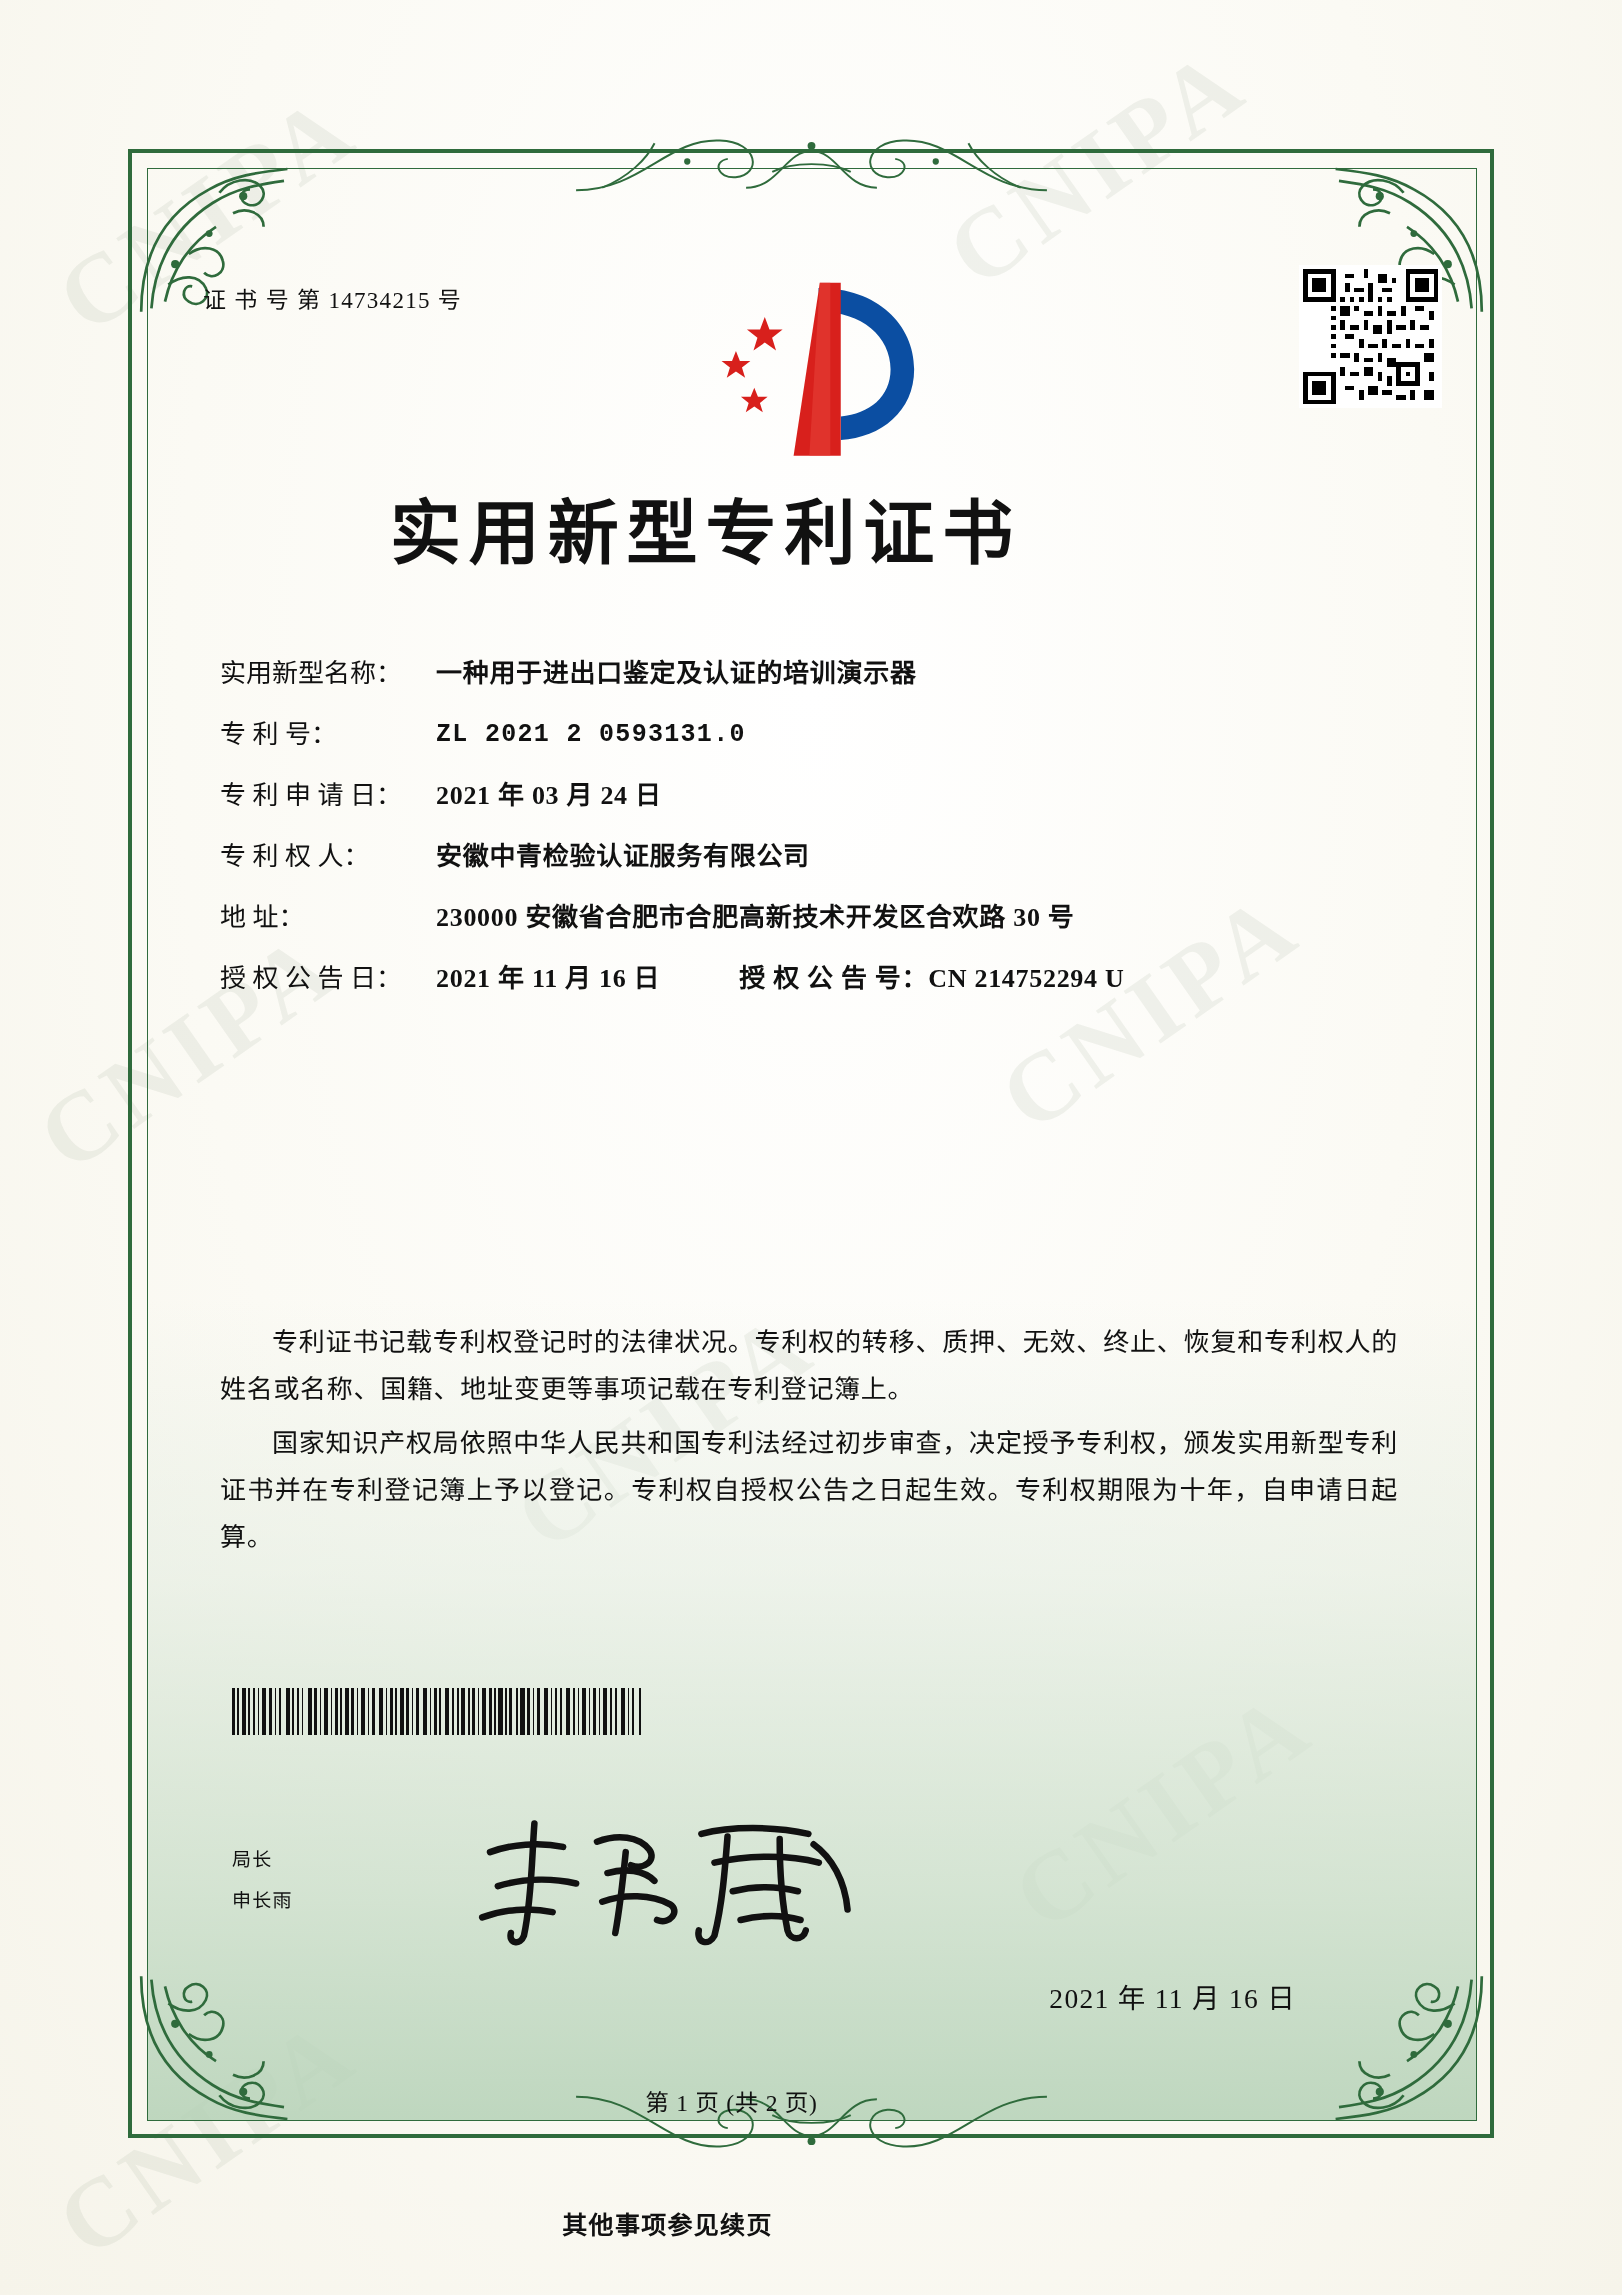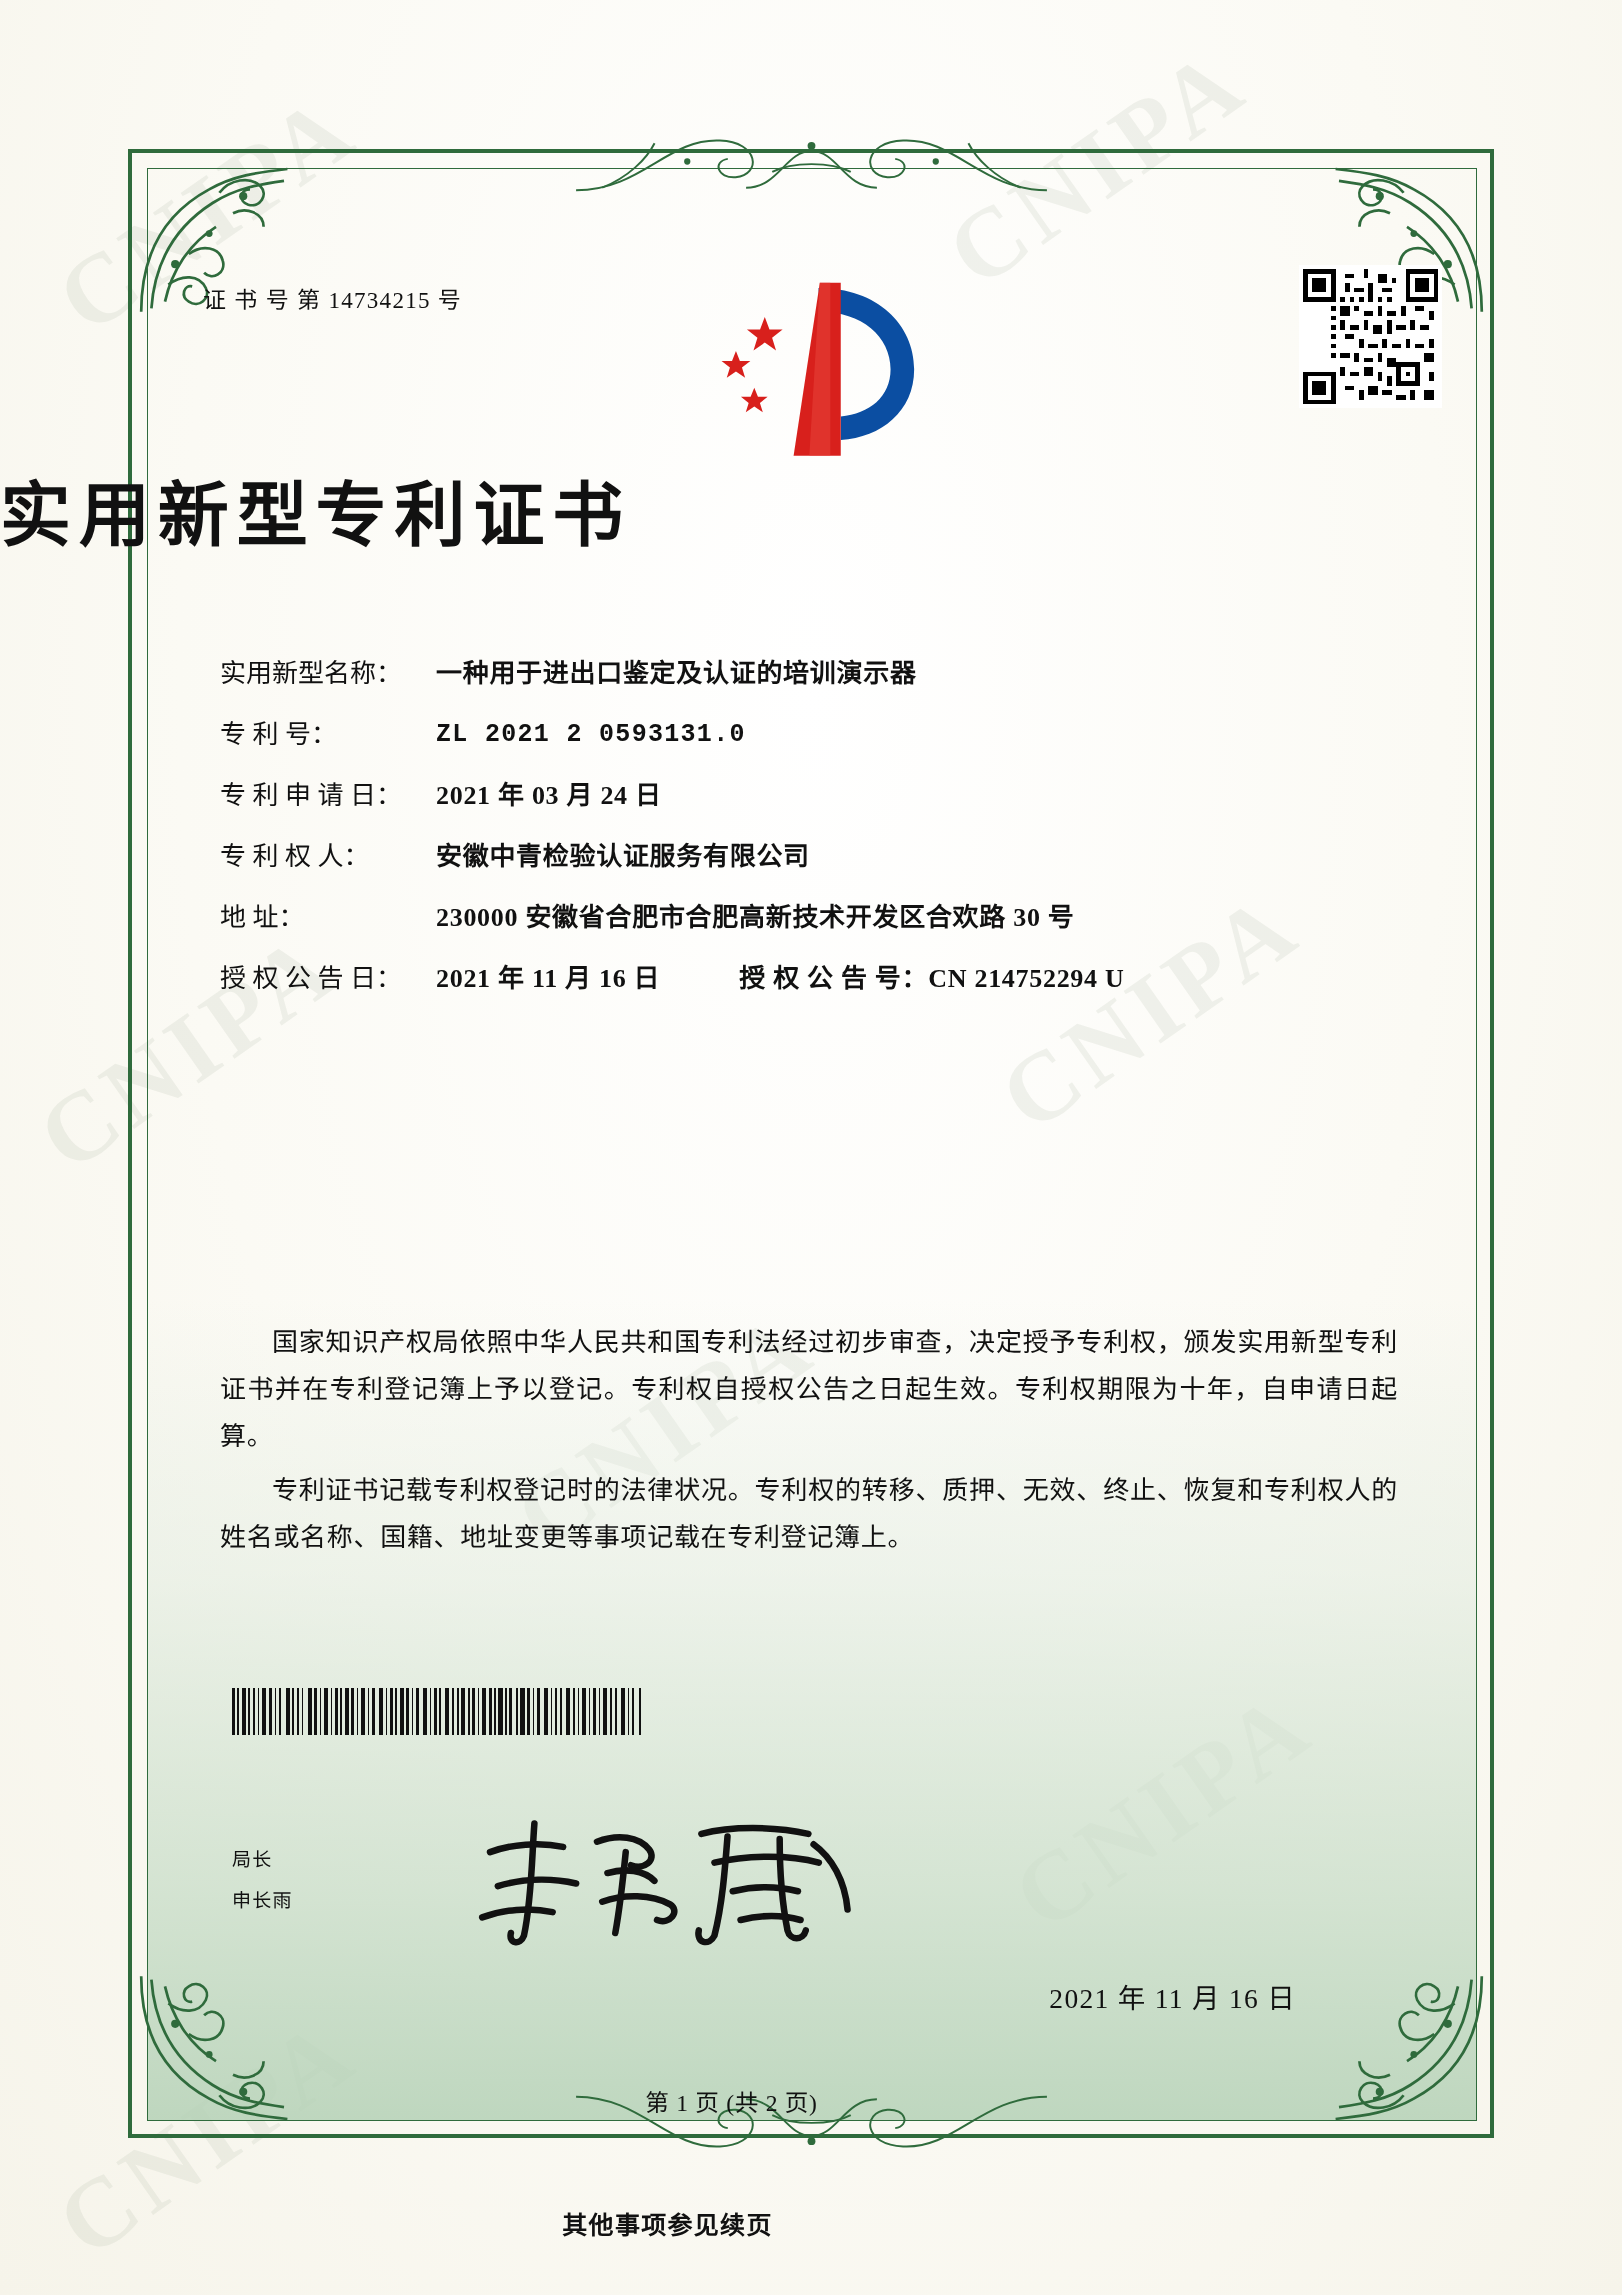--- a/index.html
+++ b/index.html
@@ -127,22 +127,23 @@
     left: 694px;
     top: 275px;
     width: 249px;
     height: 190px;
   }
   .emblem svg { width: 100%; height: 100%; display:block; }
 
   .title {
     position: absolute;
     left: 0;
-    top: 458px;
+    top: 476px;
     width: 1411px;
+    text-align: center;
     font-size: 71px;
     font-weight: bold;
     letter-spacing: 7.9px;
     color: #111;
     font-family: "Liberation Serif", "DejaVu Serif", serif;
   }
 
   .fields {
     position: absolute;
     left: 220px;
@@ -492,22 +493,22 @@
     </div>
     <div class="field">
       <span class="lbl">授 权 公 告 日：</span>
       <span class="val">2021 年 11 月 16 日</span>
       <span class="val val2">授 权 公 告 号：</span>
       <span class="val">CN 214752294 U</span>
     </div>
   </div>
 
   <div class="paras">
+    <p>专利证书记载专利权登记时的法律状况。专利权的转移、质押、无效、终止、恢复和专利权人的姓名或名称、国籍、地址变更等事项记载在专利登记簿上。</p>
     <p>国家知识产权局依照中华人民共和国专利法经过初步审查，决定授予专利权，颁发实用新型专利证书并在专利登记簿上予以登记。专利权自授权公告之日起生效。专利权期限为十年，自申请日起算。</p>
-    <p>专利证书记载专利权登记时的法律状况。专利权的转移、质押、无效、终止、恢复和专利权人的姓名或名称、国籍、地址变更等事项记载在专利登记簿上。</p>
   </div>
 
   <div class="barcode">
     <svg viewBox="0 0 300 34" shape-rendering="crispEdges">
       <rect width="300" height="34" fill="#ffffff" opacity="0"></rect>
       <g fill="#111111">
         <rect x="0" y="0" width="2" height="34"></rect>
           <rect x="4" y="0" width="1" height="34"></rect>
         <rect x="7" y="0" width="3" height="34"></rect>
           <rect x="12" y="0" width="1" height="34"></rect>

